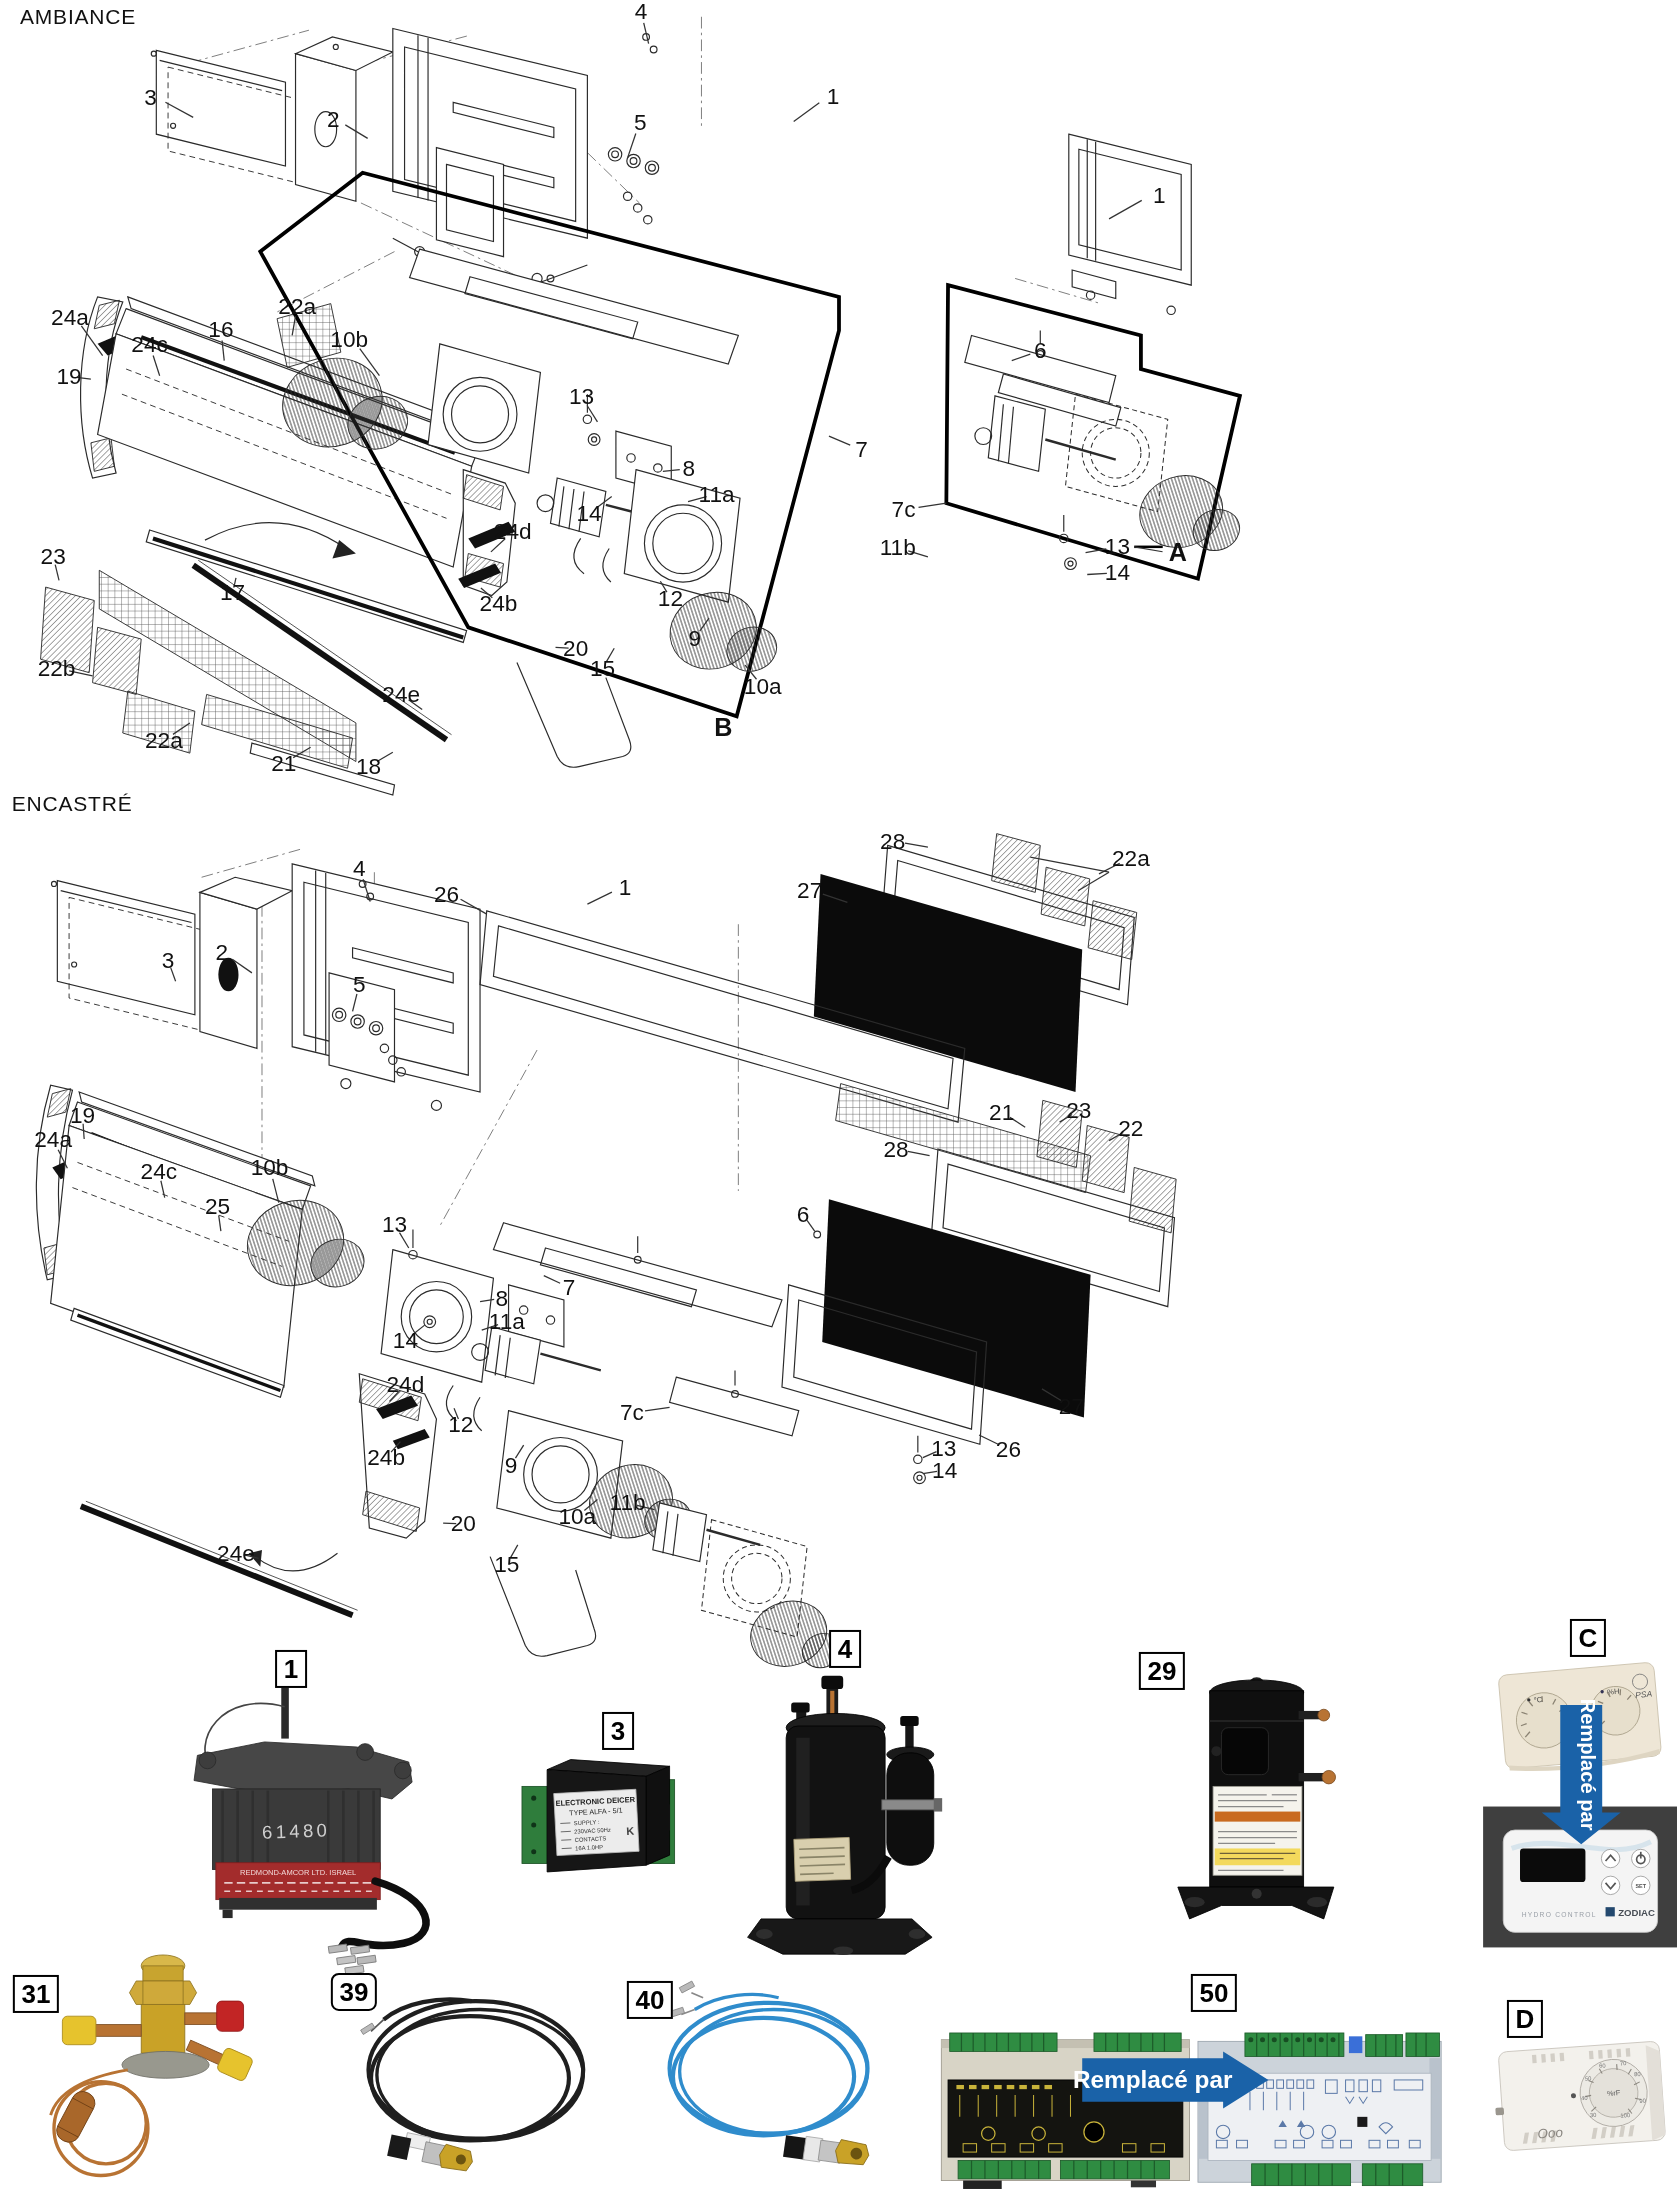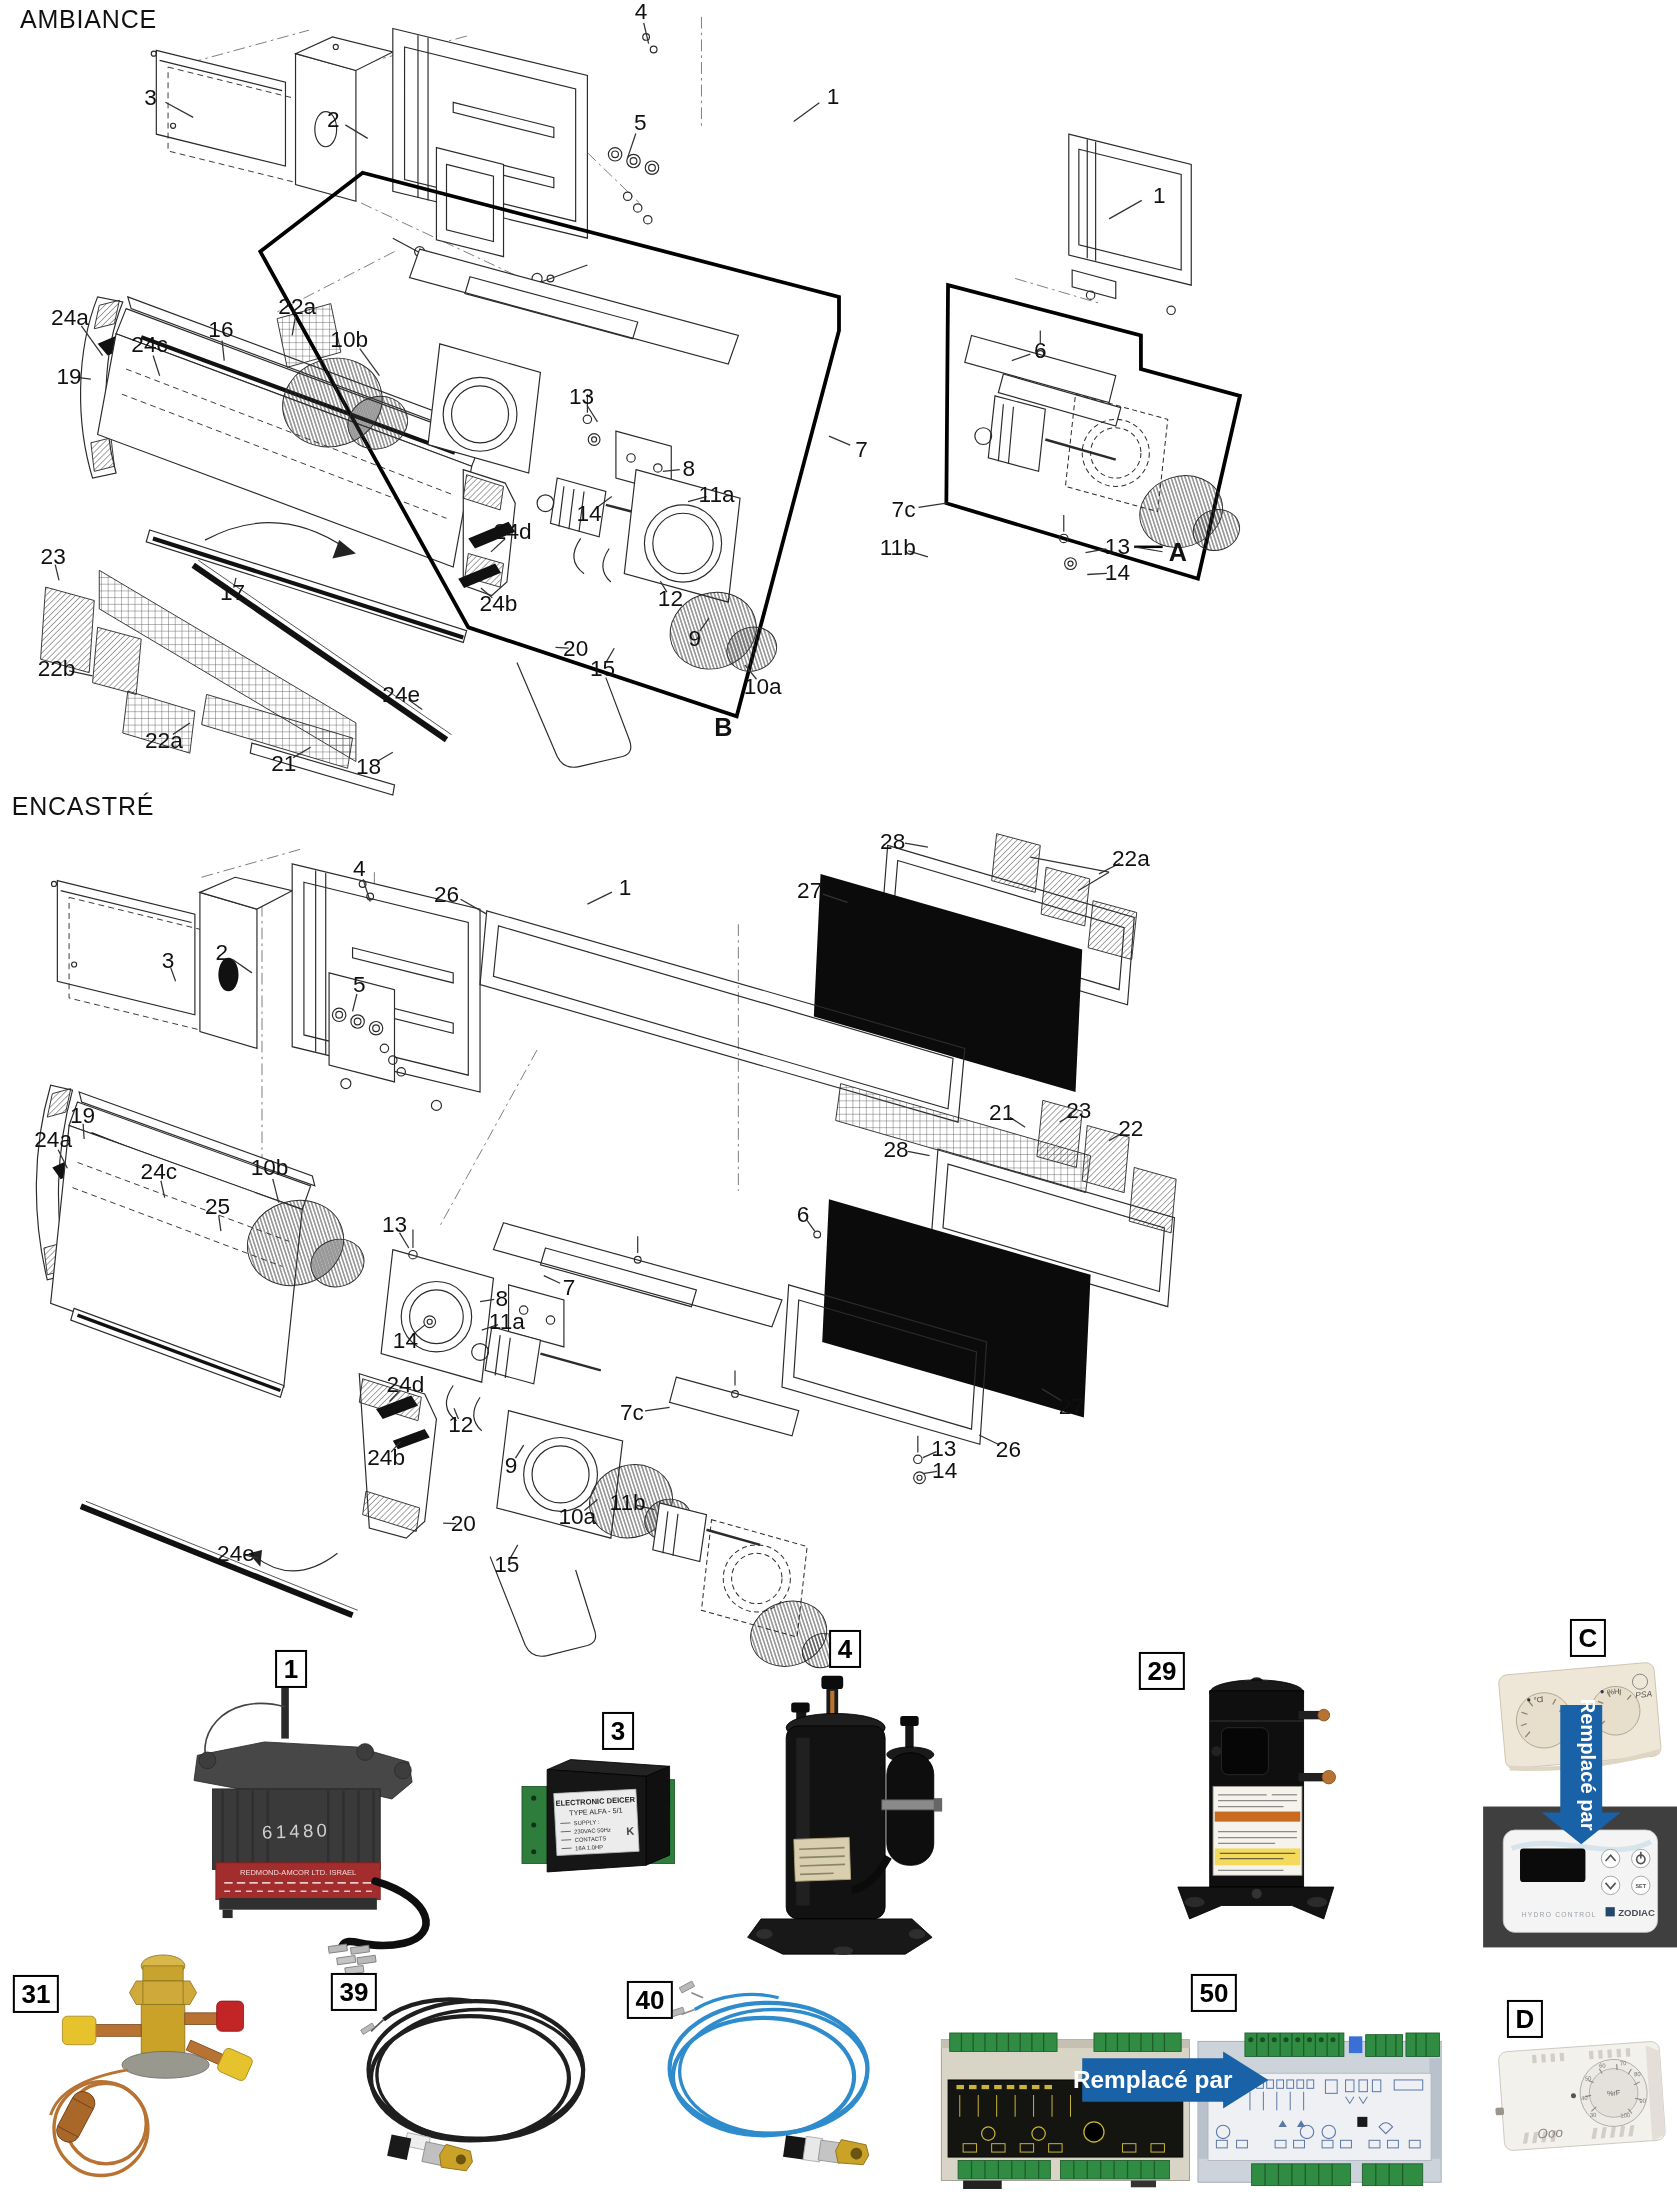--- a/index.html
+++ b/index.html
@@ -1,19 +1,19 @@
 <!DOCTYPE html>
 <html style="font-size:13.4px"><head>
 <meta charset="utf-8">
 <style>
   html,body{margin:0;padding:0;background:#fff;}
   #page{position:relative;width:1678px;height:2194px;background:#fff;overflow:hidden;
         font-family:"Liberation Sans",sans-serif;}
   svg{position:absolute;left:0;top:0;}
-  .section-title{position:absolute;font-size:25px;color:#111;letter-spacing:0.8px;}
+  .section-title{position:absolute;font-size:21px;color:#111;letter-spacing:0.8px;}
   #title-ambiance{left:20px;top:5px;}
   #title-encastre{left:11.7px;top:792px;}
   .part-box{position:absolute;transform:translate(-50%,-50%);background:#fff;
             border:2.9px solid #000;padding:0.8px 6.7px;font-size:26px;font-weight:bold;
             color:#000;line-height:1.25;}
   
   .p{fill:#fff;stroke:#2b2b2b;stroke-width:1.4;}
   .pn{fill:none;stroke:#2b2b2b;stroke-width:1.4;}
   .dash{fill:none;stroke:#2b2b2b;stroke-width:1.1;stroke-dasharray:7 5;}
   .dd{fill:none;stroke:#666;stroke-width:1;stroke-dasharray:14 5 3 5;}
@@ -972,18 +972,18 @@
 
 <div class="section-title" id="title-ambiance">AMBIANCE</div>
 <div class="section-title" id="title-encastre">ENCASTRÉ</div>
 
 <div class="part-box" style="left: 291px; top: 1669px;">1</div>
     <div class="part-box" style="left: 618px; top: 1731px;">3</div>
     <div class="part-box" style="left: 845px; top: 1649px;">4</div>
     <div class="part-box" style="left: 1133px; top: 1671px; margin-left: 29px;">29</div>
     <div class="part-box" style="left: 1588px; top: 1638px;">C</div>
     <div class="part-box" style="left: 36px; top: 1994px;">31</div>
-    <div class="part-box" style="left: 354px; top: 1992px;">39</div>
+    <div class="part-box" style="left: 354px; top: 1992px; border-radius: 8px;">39</div>
     <div class="part-box" style="left: 650px; top: 2000px;">40</div>
     <div class="part-box" style="left: 1214px; top: 1993px;">50</div>
     <div class="part-box" style="left: 1525px; top: 2019px;">D</div>
   </div>
 
 
 </body></html>

